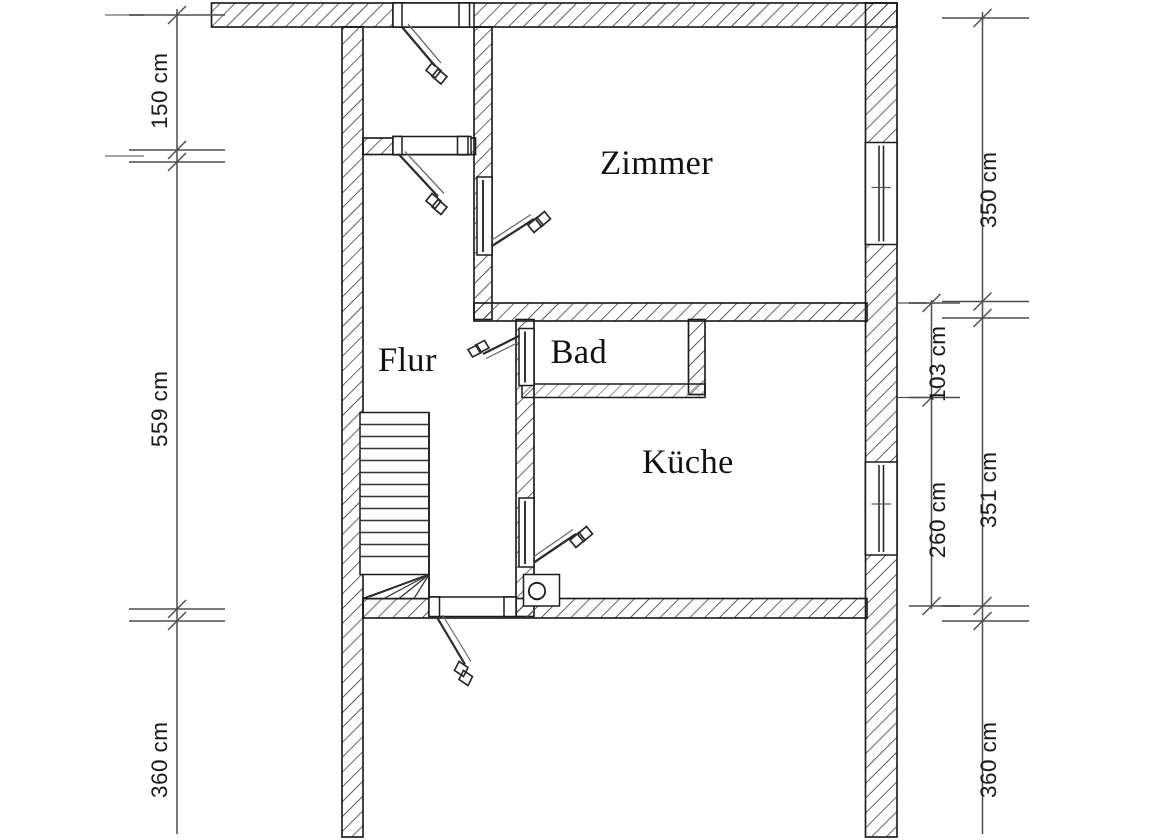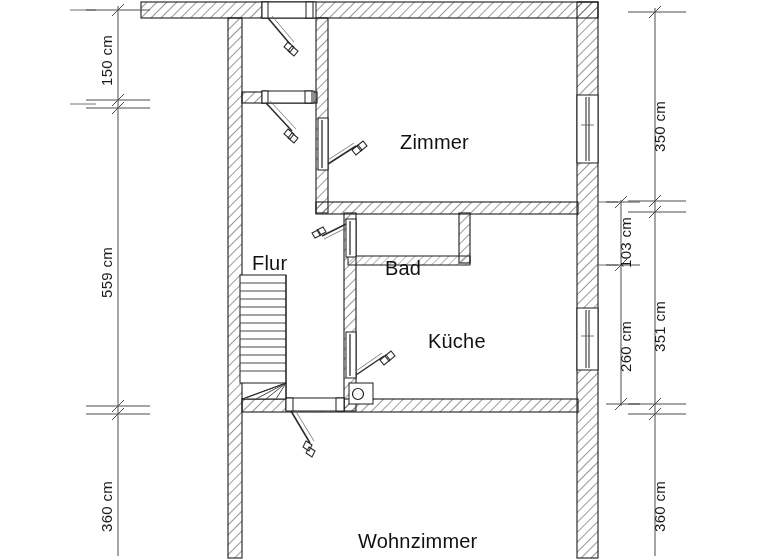--- a/index.html
+++ b/index.html
@@ -6,26 +6,25 @@
   html,body{margin:0;padding:0;background:#ffffff;}
   body{
     width:768px;height:560px;overflow:hidden;
     font-family:"Liberation Sans","DejaVu Sans",sans-serif;
     color:#1a1a1a;
   }
   #stage{position:relative;width:768px;height:560px;background:#ffffff;}
   #plan-svg{position:absolute;left:0;top:0;width:768px;height:560px;display:block;}
   .room-label{
     position:absolute;
-    font-family:Liberation Sans, sans-serif;
-    font-size:20px;
+    font-family:Liberation Serif, serif;
+    font-size:23px;
     color:#111111;
     white-space:nowrap;
     letter-spacing:0.2px;
-    margin-top:35px;
   }
   .dim-label{
     position:absolute;
     font-family:"Liberation Sans","DejaVu Sans",sans-serif;
     font-size:15px;
     color:#1b1b1b;
     white-space:nowrap;
     transform-origin:0 0;
     letter-spacing:0.3px;
   }
@@ -215,27 +214,26 @@
       <line x1="615" y1="410" x2="627" y2="398"></line>
 
       <line x1="598" y1="202" x2="618" y2="202" stroke-width="0.8"></line>
       <line x1="598" y1="265" x2="618" y2="265" stroke-width="0.8"></line>
     </g>
 
   </svg>
 
   <div class="room-label" style="left:400px;top:96px;">Zimmer</div>
 
-  <div class="room-label" style="left:385px;top:222px;">Bad</div>
-
-  <div class="room-label" style="left:252px;top:217px;">Flur</div>
+  <div class="room-label" style="left:367px;top:222px;">Bad</div>
+
+  <div class="room-label" style="left:252px;top:227px;">Flur</div>
 
   <div class="room-label" style="left:428px;top:295px;">Küche</div>
 
-  <div class="room-label" style="left:358px;top:495px;">Wohnzimmer</div>
 
   <div class="dim-label" style="left:98px;top:86px;transform:rotate(-90deg);">150 cm</div>
 
   <div class="dim-label" style="left:98px;top:298px;transform:rotate(-90deg);">559 cm</div>
 
   <div class="dim-label" style="left:98px;top:532px;transform:rotate(-90deg);">360 cm</div>
 
   <div class="dim-label" style="left:651px;top:152px;transform:rotate(-90deg);">350 cm</div>
 
   <div class="dim-label" style="left:651px;top:352px;transform:rotate(-90deg);">351 cm</div>

